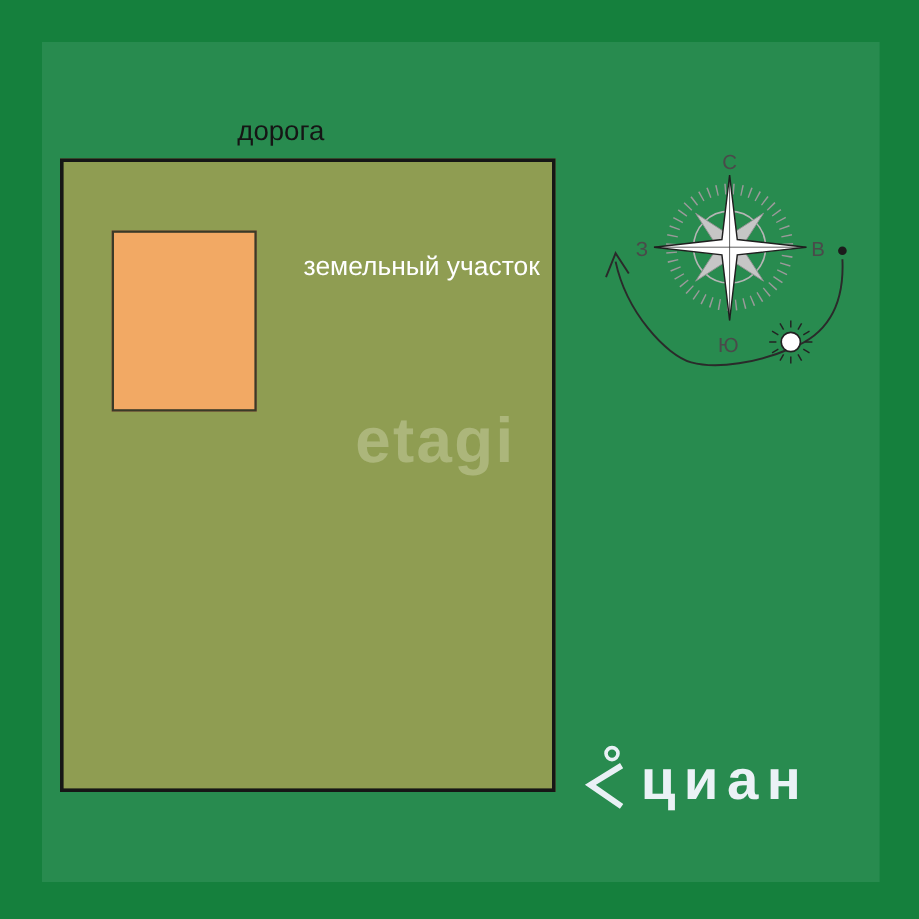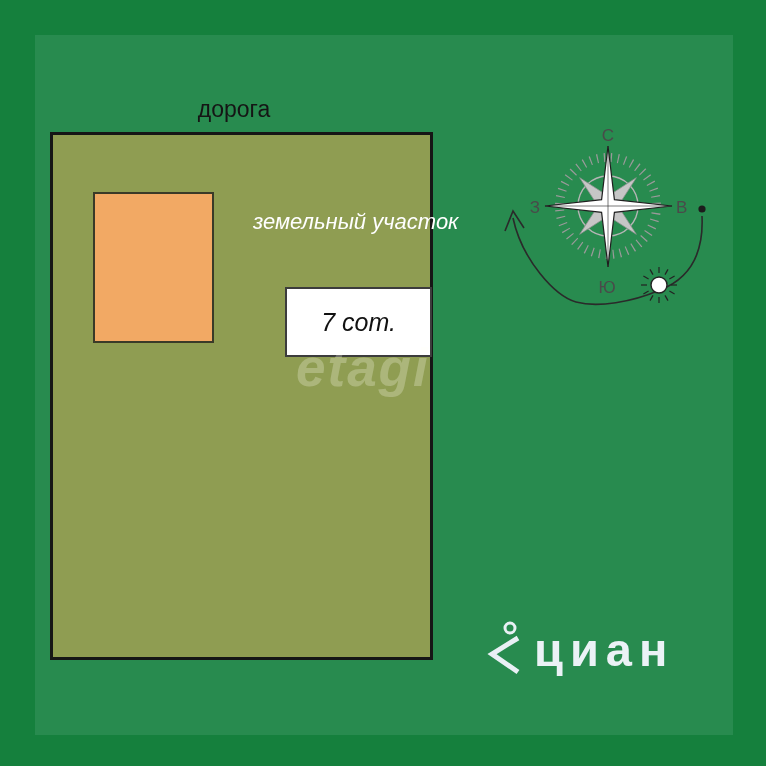--- a/index.html
+++ b/index.html
@@ -9,22 +9,22 @@
   }
   .faint-overlay{
     position:absolute;left:35px;top:35px;width:698px;height:700px;
     background:rgba(213,238,248,0.10);pointer-events:none;
   }
   .road-label{
     position:absolute;left:158px;top:96px;width:152px;text-align:center;
     font-size:23px;color:#151515;
   }
   .plot{
-    position:absolute;left:50px;top:132px;width:383px;height:528px;
-    background:#8f9d52;border:3px solid #161616;box-sizing:border-box;font-style:italic;
+    position:absolute;left:50px;top:132px;width:413px;height:528px;
+    background:#8f9d52;border:3px solid #161616;box-sizing:border-box;
   }
   .building{
     position:absolute;left:40px;top:57px;width:121px;height:151px;
     background:#f2a964;border:2px solid #3a3a28;box-sizing:border-box;
   }
   .plot-label{
     position:absolute;left:200px;top:74px;width:200px;
     font-size:22px;color:#ffffff;white-space:nowrap;
   }
   .area-box{
@@ -54,23 +54,20 @@
 
 <div class="canvas">
 
   <div class="faint-overlay"></div>
 
   <div class="road-label">дорога</div>
 
   <div class="plot">
     <div class="building"></div>
     <div class="plot-label">земельный участок</div>
-    <div class="area-box">
-      <span>7 сот.</span>
-    </div>
     <div class="wm-etagi">etagi</div>
   </div>
 
   <svg class="compass-svg" width="286" height="220" viewBox="0 0 286 220">
 
     <circle cx="128" cy="96" r="48.5" fill="none" stroke="#9a9a9a" stroke-width="9" stroke-dasharray="1.2 5.8"></circle>
 
     <circle cx="128" cy="96" r="30" fill="none" stroke="#b5b5b5" stroke-width="1.4"></circle>
 
     <polygon points="138,96 156.3,67.7 128,86 99.7,67.7 118,96 99.7,124.3 128,106 156.3,124.3" fill="#c6c6c6" stroke="#939393" stroke-width="0.8"></polygon>

